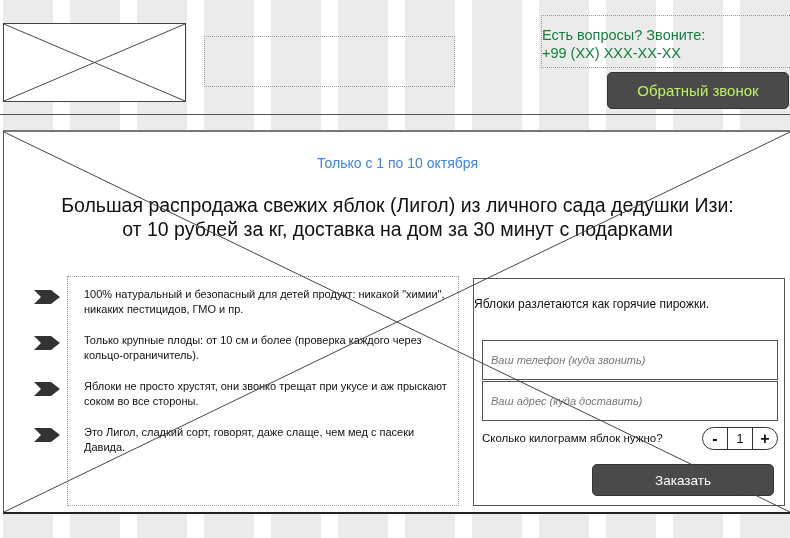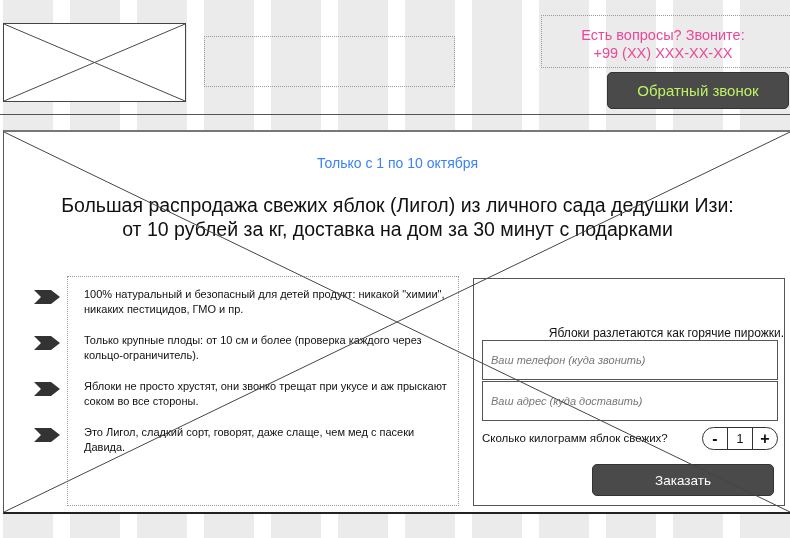--- a/index.html
+++ b/index.html
@@ -29,22 +29,22 @@
       position: absolute; left: 204px; top: 36px; width: 251px; height: 51px;
       border: 1px dotted #9a9a9a; z-index: 2;
       padding: 8px 0 0 8px;
       font-style: italic; font-size: 12.5px; line-height: 16px; color: #1a1a1a;
     }
     .tagline div { white-space: nowrap; }
 
     .contact {
       position: absolute; left: 541px; top: 15px; width: 249px; height: 53px;
       border: 1px dotted #9a9a9a; border-right: none; z-index: 2;
-      text-align: center; padding: 10px 6px 0 0;
-      font-size: 14.5px; line-height: 18px; color: #ec4899;
+      text-align: left; padding: 10px 6px 0 0;
+      font-size: 14.5px; line-height: 18px; color: #15803d;
     }
     .callback-btn {
       position: absolute; left: 607px; top: 72px; width: 182px; height: 37px;
       background: #4a4a4a; color: #bef264; border: 1px solid #333; border-radius: 5px;
       font-size: 15px; display: flex; align-items: center; justify-content: center;
       z-index: 2; cursor: pointer;
       font-family: "Liberation Sans", sans-serif;
     }
 
     .hline {
@@ -77,22 +77,22 @@
     .benefit .text {
       position: absolute; left: 16px; top: 0; width: 372px;
       font-size: 11px; line-height: 15px; color: #111;
     }
 
     .order-box {
       position: absolute; left: 469px; top: 146px; width: 312px; height: 228px;
       border: 1px solid #555; background: #fff; z-index: 3;
     }
     .order-title {
-      position: absolute; left: 0; top: 17px; width: 100%; text-align: right;
-      font-size: 12px; line-height: 16px; color: #111; margin-top: 29px;
+      position: absolute; left: 0; top: 17px; width: 100%; text-align: left;
+      font-size: 12px; line-height: 16px; color: #111;
     }
     .order-input {
       position: absolute; left: 8px; width: 296px; height: 40px;
       border: 1px solid #555; background: #fff;
       font-style: italic; font-size: 11px; color: #777;
       padding: 0 8px; font-family: "Liberation Sans", sans-serif;
       outline: none;
     }
     .order-input::placeholder { color: #777; font-style: italic; }
     .qty-label {
@@ -197,21 +197,21 @@
         <div class="text">Это Лигол, сладкий сорт, говорят, даже слаще, чем мед с пасеки Давида.</div>
       </div>
     </div>
 
     <div class="order-box">
       <div class="order-title">
         <div>Яблоки разлетаются  как горячие пирожки.</div>
       </div>
       <input class="order-input" style="top: 61px;" type="text" placeholder="Ваш телефон (куда звонить)">
       <input class="order-input" style="top: 102px;" type="text" placeholder="Ваш адрес (куда доставить)">
-      <div class="qty-label">Сколько килограмм яблок свежих?</div>
+      <div class="qty-label">Сколько килограмм яблок нужно?</div>
       <div class="stepper">
         <div class="btn">-</div>
         <div class="val">1</div>
         <div class="btn">+</div>
       </div>
       <button class="order-btn">Заказать</button>
     </div>
   </div>
 
 </div>

